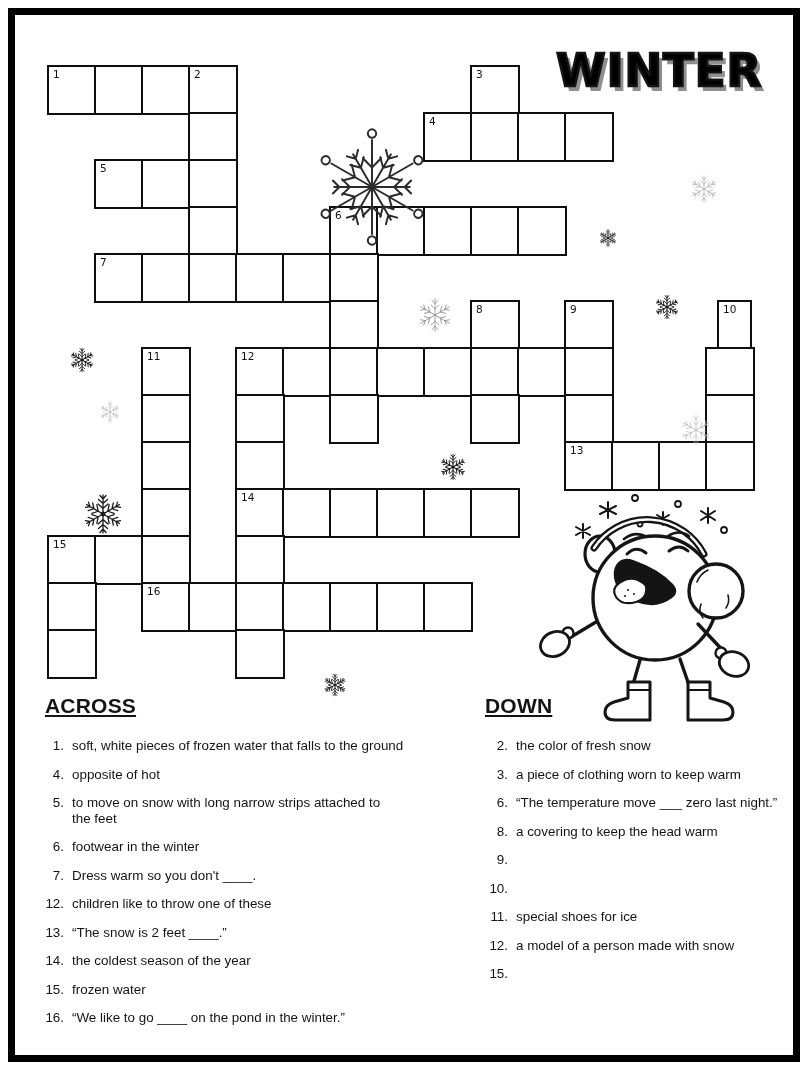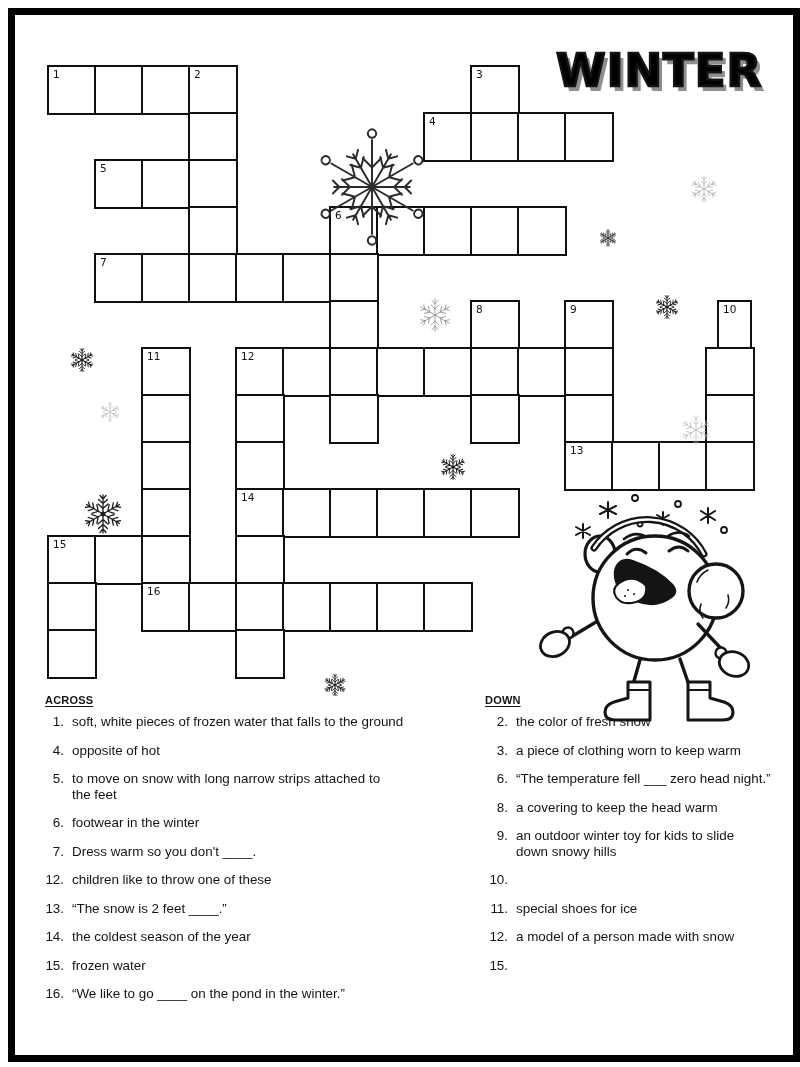--- a/index.html
+++ b/index.html
@@ -15,22 +15,22 @@
   .cell{position:absolute;box-sizing:border-box;background:#fff;
         border:2.6px solid #0f0f0f;}
   .cellnum{position:absolute;left:4px;top:1px;font-size:10.5px;line-height:12px;
            font-family:"DejaVu Sans", sans-serif;color:#111;}
   
   .flake{position:absolute;overflow:visible;}
   
   .clues{position:absolute;}
   .clues-across{left:44px;top:694px;width:372px;}
   .clues-down{left:484px;top:694px;width:294px;}
-  .clue-header{font-size:11px;font-weight:bold;text-decoration:underline;
-               text-underline-offset:2px;letter-spacing:.2px;margin:0 0 8px 1px;}
+  .clue-header{font-size:21px;font-weight:bold;text-decoration:underline;
+               text-underline-offset:2px;letter-spacing:.2px;margin:0 0 20px 1px;}
   .clue{display:flex;gap:8px;margin-bottom:13px;font-size:13.4px;line-height:15.5px;}
   .clue .num{text-align:right;flex:0 0 auto;}
   .clues-across .num{width:20px;}
   .clues-down .num{width:24px;}
   .clue .txt{flex:1;white-space:pre-line;}
   .clue.justify .txt{text-align:justify;}
   
   .brand{position:absolute;right:22px;top:1014px;font-size:27px;font-weight:bold;
          letter-spacing:.3px;color:#1b1bd1;}
   .snowman{position:absolute;left:528px;top:492px;width:235px;height:250px;overflow:visible;}
@@ -374,30 +374,28 @@
         <div class="clue">
           <span class="num">2.</span>
           <span class="txt">the color of fresh snow</span>
         </div>
         <div class="clue">
           <span class="num">3.</span>
           <span class="txt">a piece of clothing worn to keep warm</span>
         </div>
         <div class="clue">
           <span class="num">6.</span>
-          <span class="txt">“The temperature fell ___ zero head night.”</span>
+          <span class="txt">“The temperature move ___ zero last night.”</span>
         </div>
         <div class="clue">
           <span class="num">8.</span>
           <span class="txt">a covering to keep the head warm</span>
         </div>
         <div class="clue justify">
           <span class="num">9.</span>
-          <span class="txt">an outdoor winter toy for kids to slide
-down snowy hills</span>
         </div>
         <div class="clue">
           <span class="num">10.</span>
         </div>
         <div class="clue">
           <span class="num">11.</span>
           <span class="txt">special shoes for ice</span>
         </div>
         <div class="clue">
           <span class="num">12.</span>

